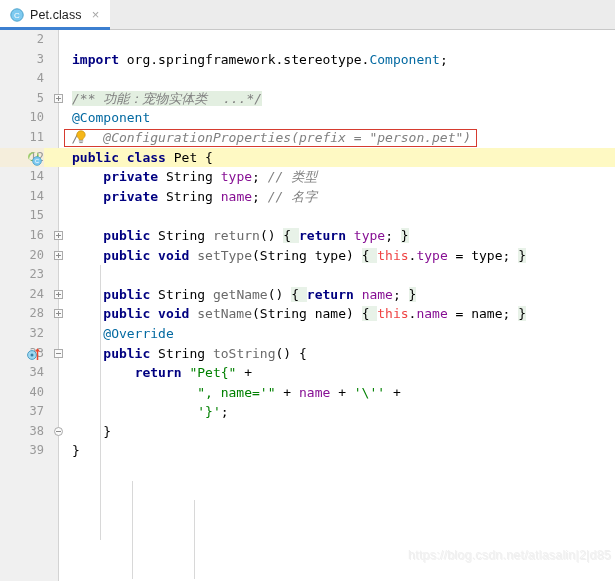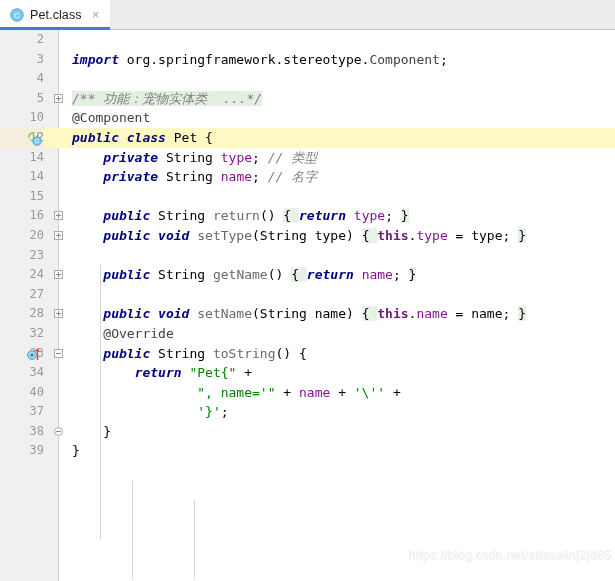--- a/index.html
+++ b/index.html
@@ -59,28 +59,28 @@
   }
   .fold.plus:after{
     content:"";position:absolute;top:1px;bottom:1px;left:3px;width:1px;background:#8c8c8c;
   }
   .fold.round{border-radius:50%;}
   .code{
     position:absolute;left:72px;top:0;height:19.6px;line-height:19.6px;
     color:#000000;
   }
   
-  .kw{color:#000080;font-weight:bold;font-style:italic;}
+  .kw{color:#000080;font-weight:bold;}
   .str{color:#008000;}
   .cmt{color:#808080;font-style:italic;}
-  .anno{color:#404040;}
+  .anno{color:#0369a1;}
   .fld{color:#871094;}
   .mth{color:#6a6a6a;}
   .cls{color:#000000;}
-  .this{color:#701a75;font-weight:bold;}
+  .this{color:#ef4444;font-weight:normal;}
   .brace{background:#e8f2e8;}
   .cmt-fold{background:#e3efe1;color:#808080;font-style:italic;margin-top:24px;}
   
   .warnbox{
     position:absolute;left:64px;top:1px;height:18px;
     border:1px solid #d63b2f;box-sizing:border-box;pointer-events:none;
   }
   .bulb{position:absolute;left:74px;top:2px;width:14px;height:15px;}
   
   .iguide{position:absolute;width:1px;background:#d8d8d8;}
@@ -109,34 +109,38 @@
 </div>
 
 <div class="editor">
   <div class="gutter"></div>
   <div class="code-layer" id="code-layer">
       <div class="row"><span class="ln">2</span><span class="code"></span></div>
       <div class="row"><span class="ln">3</span><span class="code"><span class="kw">import </span><span class="">org.springframework.stereotype.</span><span class="anno">Component</span><span class="">;</span></span></div>
       <div class="row"><span class="ln">4</span><span class="code"></span></div>
       <div class="row"><span class="ln">5</span><span class="fold plus"></span><span class="code"><span class="cmt-fold">/** 功能：宠物实体类  ...*/</span></span></div>
       <div class="row"><span class="ln">10</span><span class="code"><span class="anno">@Component</span></span></div>
+      <div class="row"><span class="ln">11</span><span class="code"><span class="cmt">/</span><span class="cmt">   </span><span class="cmt">@ConfigurationProperties(prefix = "person.pet")</span></span><span class="warnbox" style="width: 412.82px;"></span><span class="bulb"><svg viewBox="0 0 14 15" width="14" height="15">
+            <path d="M7 .8c2.4 0 4.2 1.8 4.2 4 0 1.6-.9 2.5-1.6 3.3-.5.6-.8 1-.8 1.6H5.2c0-.6-.3-1-.8-1.6C3.7 7.3 2.8 6.4 2.8 4.8c0-2.2 1.8-4 4.2-4z" fill="#f5b718" stroke="#c98f0c" stroke-width=".7"></path>
+            <rect x="4.8" y="10.3" width="4.4" height="1.2" fill="#9b9b9b"></rect>
+            <rect x="5.3" y="12" width="3.4" height="1.1" fill="#9b9b9b"></rect>
+          </svg></span></div>
       <div class="row hl"><span class="ln">12</span><span class="gut-icon"><svg viewBox="0 0 16 16" width="16" height="16">
             <path d="M11.5 2.2c1.6 2.2 1.5 5.6-.9 7.6-2.3 1.9-5.6 1.5-7.4-.2 1.9.8 4.4.6 6.2-1 1.7-1.5 2.2-4.1 2.1-6.4z" fill="#6db33f"></path>
             <path d="M3.2 9.6C1.4 7.7 1.9 4.3 4.3 2.9 6.1 1.8 8.4 2 9.9 3 8.1 2.8 6 3.4 4.7 4.9c-1.3 1.4-1.6 3.4-1.5 4.7z" fill="#9ccc6a"></path>
             <circle cx="11" cy="11" r="4.3" fill="#7ecaf0" stroke="#4ea3cc" stroke-width=".9"></circle>
             <text x="11" y="13.3" font-family="Liberation Sans, sans-serif" font-size="5.6" fill="#ffffff" text-anchor="middle">C</text>
           </svg></span><span class="code"><span class="kw">public class </span><span class="cls">Pet</span><span class=""> {</span></span></div>
       <div class="row"><span class="ln">14</span><span class="code"><span class="">    </span><span class="kw">private </span><span class="">String </span><span class="fld">type</span><span class="">; </span><span class="cmt">// 类型</span></span></div>
       <div class="row"><span class="ln">14</span><span class="code"><span class="">    </span><span class="kw">private </span><span class="">String </span><span class="fld">name</span><span class="">; </span><span class="cmt">// 名字</span></span></div>
       <div class="row"><span class="ln">15</span><span class="code"></span></div>
       <div class="row"><span class="ln">16</span><span class="fold plus"></span><span class="code"><span class="">    </span><span class="kw">public </span><span class="">String </span><span class="mth">return</span><span class="">() </span><span class="brace">{ </span><span class="kw">return </span><span class="fld">type</span><span class="">; </span><span class="brace">}</span></span></div>
       <div class="row"><span class="ln">20</span><span class="fold plus"></span><span class="code"><span class="">    </span><span class="kw">public void </span><span class="mth">setType</span><span class="">(String </span><span class="">type</span><span class="">) </span><span class="brace">{ </span><span class="this">this</span><span class="">.</span><span class="fld">type</span><span class=""> = type; </span><span class="brace">}</span></span></div>
       <div class="row"><span class="ln">23</span><span class="code"></span></div>
       <div class="row"><span class="ln">24</span><span class="fold plus"></span><span class="code"><span class="">    </span><span class="kw">public </span><span class="">String </span><span class="mth">getName</span><span class="">() </span><span class="brace">{ </span><span class="kw">return </span><span class="fld">name</span><span class="">; </span><span class="brace">}</span></span></div>
-      <div class="row"><span class="ln">27</span><span class="code"></span></div>
       <div class="row"><span class="ln">28</span><span class="fold plus"></span><span class="code"><span class="">    </span><span class="kw">public void </span><span class="mth">setName</span><span class="">(String </span><span class="">name</span><span class="">) </span><span class="brace">{ </span><span class="this">this</span><span class="">.</span><span class="fld">name</span><span class=""> = name; </span><span class="brace">}</span></span></div>
       <div class="row"><span class="ln">32</span><span class="code"><span class="">    </span><span class="anno">@Override</span></span></div>
       <div class="row"><span class="ln">33</span><span class="gut-icon"><svg viewBox="0 0 16 16" width="16" height="16">
             <circle cx="6" cy="9" r="4.4" fill="#9fd8f2" stroke="#4d9ec4" stroke-width="1"></circle>
             <circle cx="6" cy="9" r="1.5" fill="#3a7fa5"></circle>
             <path d="M11.5 14V3.5" stroke="#e8462f" stroke-width="1.5" fill="none"></path>
             <path d="M11.5 2.3l2.5 3.2h-5z" fill="#e8462f"></path>
           </svg></span><span class="fold"></span><span class="code"><span class="">    </span><span class="kw">public </span><span class="">String </span><span class="mth">toString</span><span class="">() {</span></span></div>
       <div class="row"><span class="ln">34</span><span class="code"><span class="">        </span><span class="kw">return </span><span class="str">"Pet{"</span><span class=""> +</span></span></div>
       <div class="row"><span class="ln">40</span><span class="code"><span class="">                </span><span class="str">", name='"</span><span class=""> + </span><span class="fld">name</span><span class=""> + </span><span class="str">'\''</span><span class=""> +</span></span></div>

